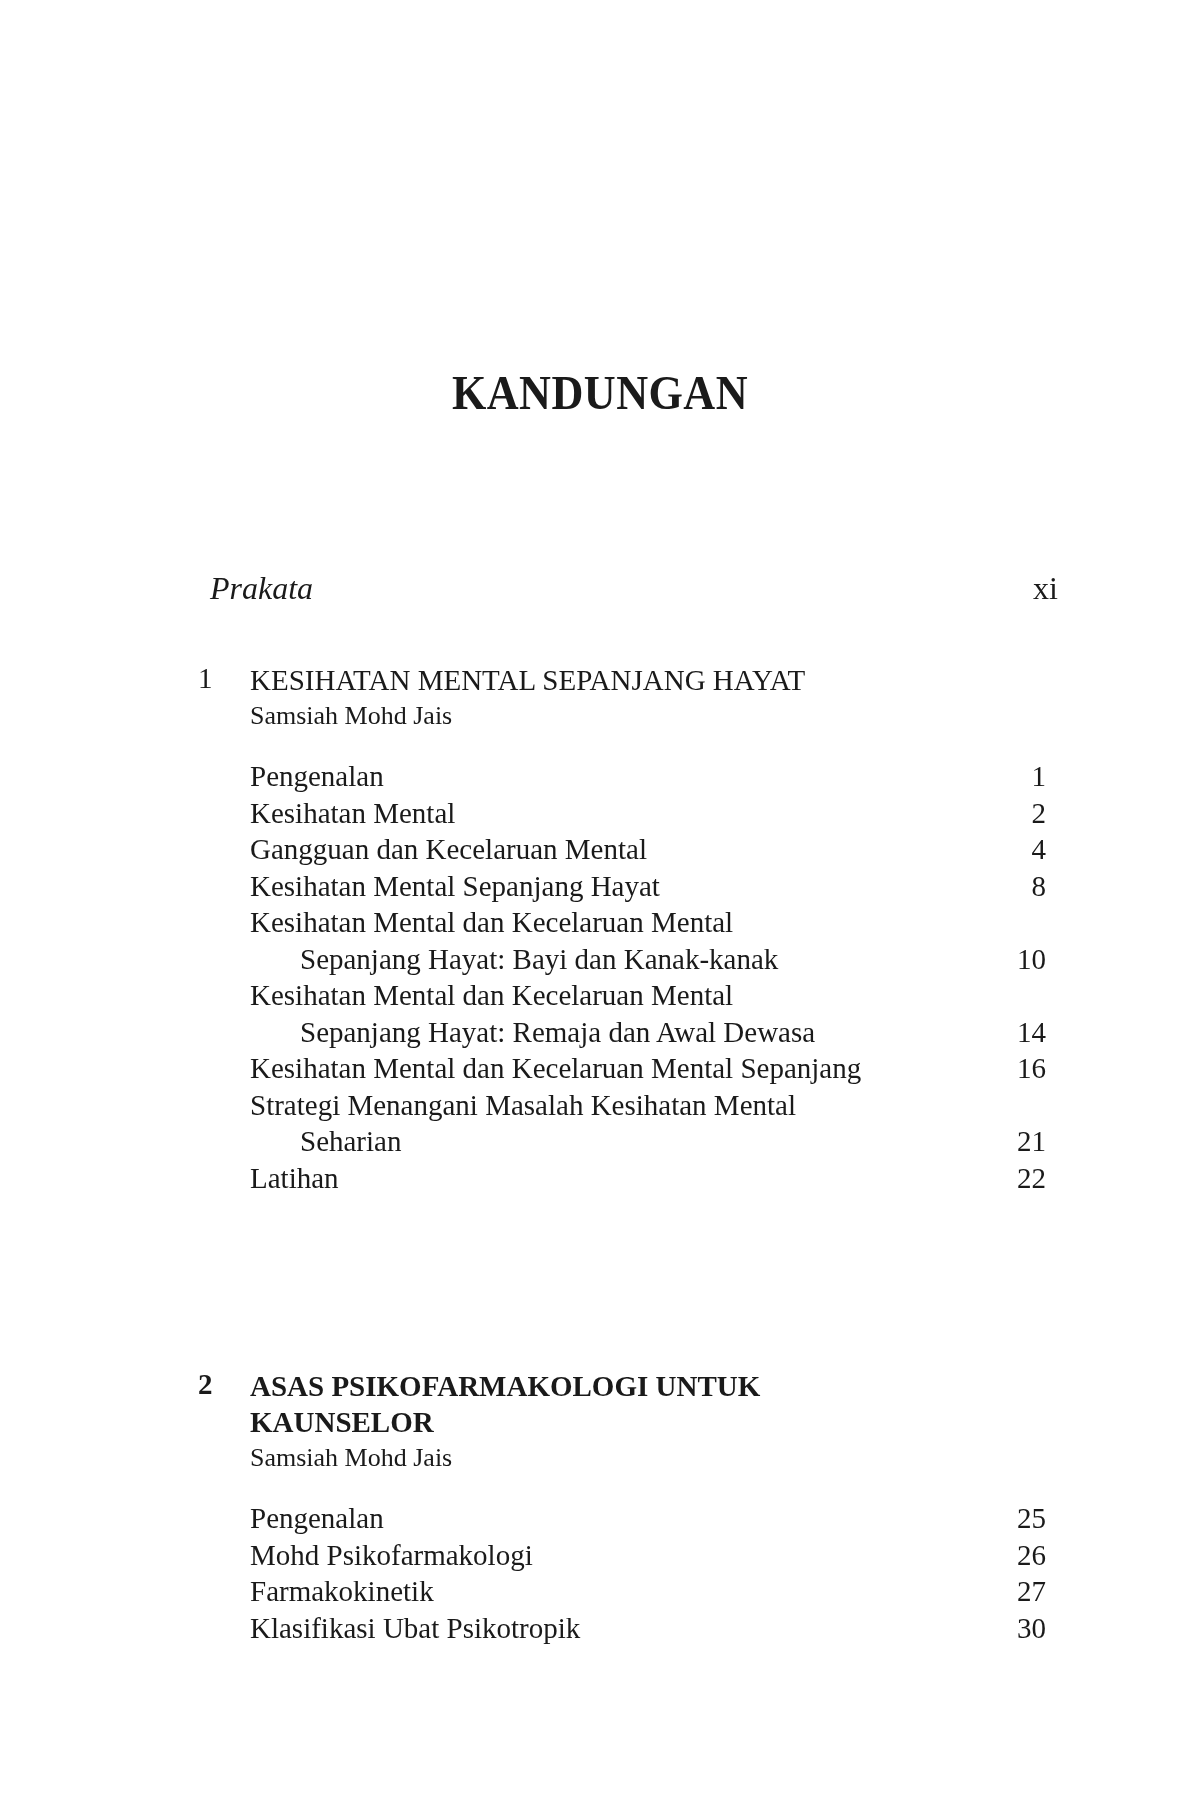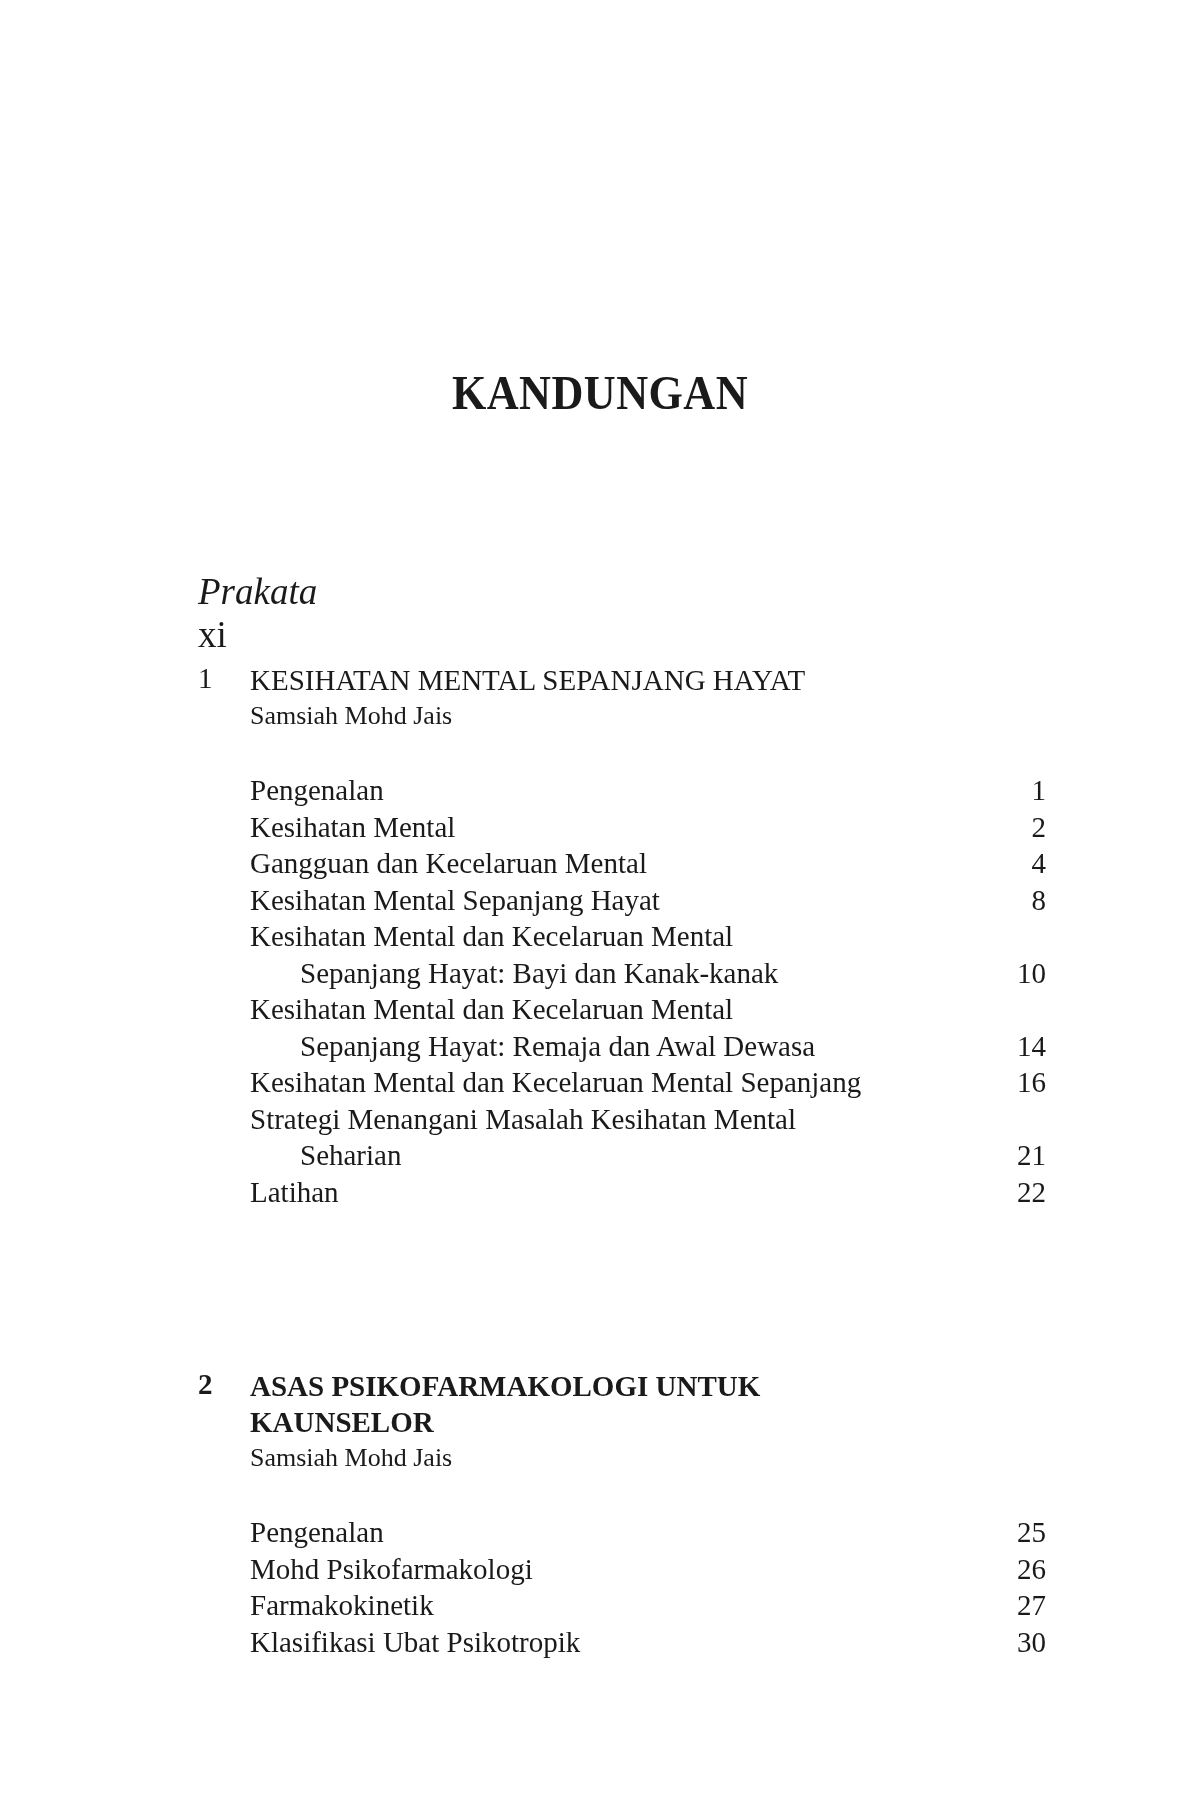--- a/index.html
+++ b/index.html
@@ -7,30 +7,30 @@
     width: 1200px; height: 1800px; position: relative; overflow: hidden;
     font-family: "Liberation Serif", "DejaVu Serif", serif;
     color: #1a1a1a;
   }
   .title {
     position: absolute; top: 365px; left: 0; width: 1200px;
     text-align: center; font-weight: bold; font-size: 48px; letter-spacing: 0.5px;
     transform: scaleX(0.92);
   }
   .prakata {
-    position: absolute; top: 570px; left: 198px; width: 848px;
-    font-size: 37px; display: flex; justify-content: space-between; flex-direction: column;
+    position: absolute; top: 570px; left: 210px; width: 848px;
+    font-size: 32px; display: flex; justify-content: space-between;
   }
   .prakata .lbl { font-style: italic; }
   .chapter { position: absolute; left: 198px; width: 848px; }
   .ch-head { display: flex; font-size: 29px; }
   .ch-num { width: 52px; flex: none; }
   .ch-title { flex: 1; line-height: 36px; }
   .author { margin-left: 52px; font-size: 26px; line-height: 36px; }
-  .entries { margin-left: 52px; margin-top: 38px; }
+  .entries { margin-left: 52px; margin-top: 24px; }
   .entry { display: flex; justify-content: space-between; align-items: flex-end; font-size: 29px; line-height: 36.5px; }
   .entry .text { flex: 1; }
   .entry .text .cont { display: block; padding-left: 50px; }
   .entry .page { width: 60px; text-align: right; flex: none; }
   #ch1 { top: 662px; }
   #ch2 { top: 1368px; }
   .ch1-head .ch-num, .ch1-head .ch-title { font-weight: normal; }
   .ch2-head .ch-num, .ch2-head .ch-title { font-weight: bold; }
 </style>
 </head>

